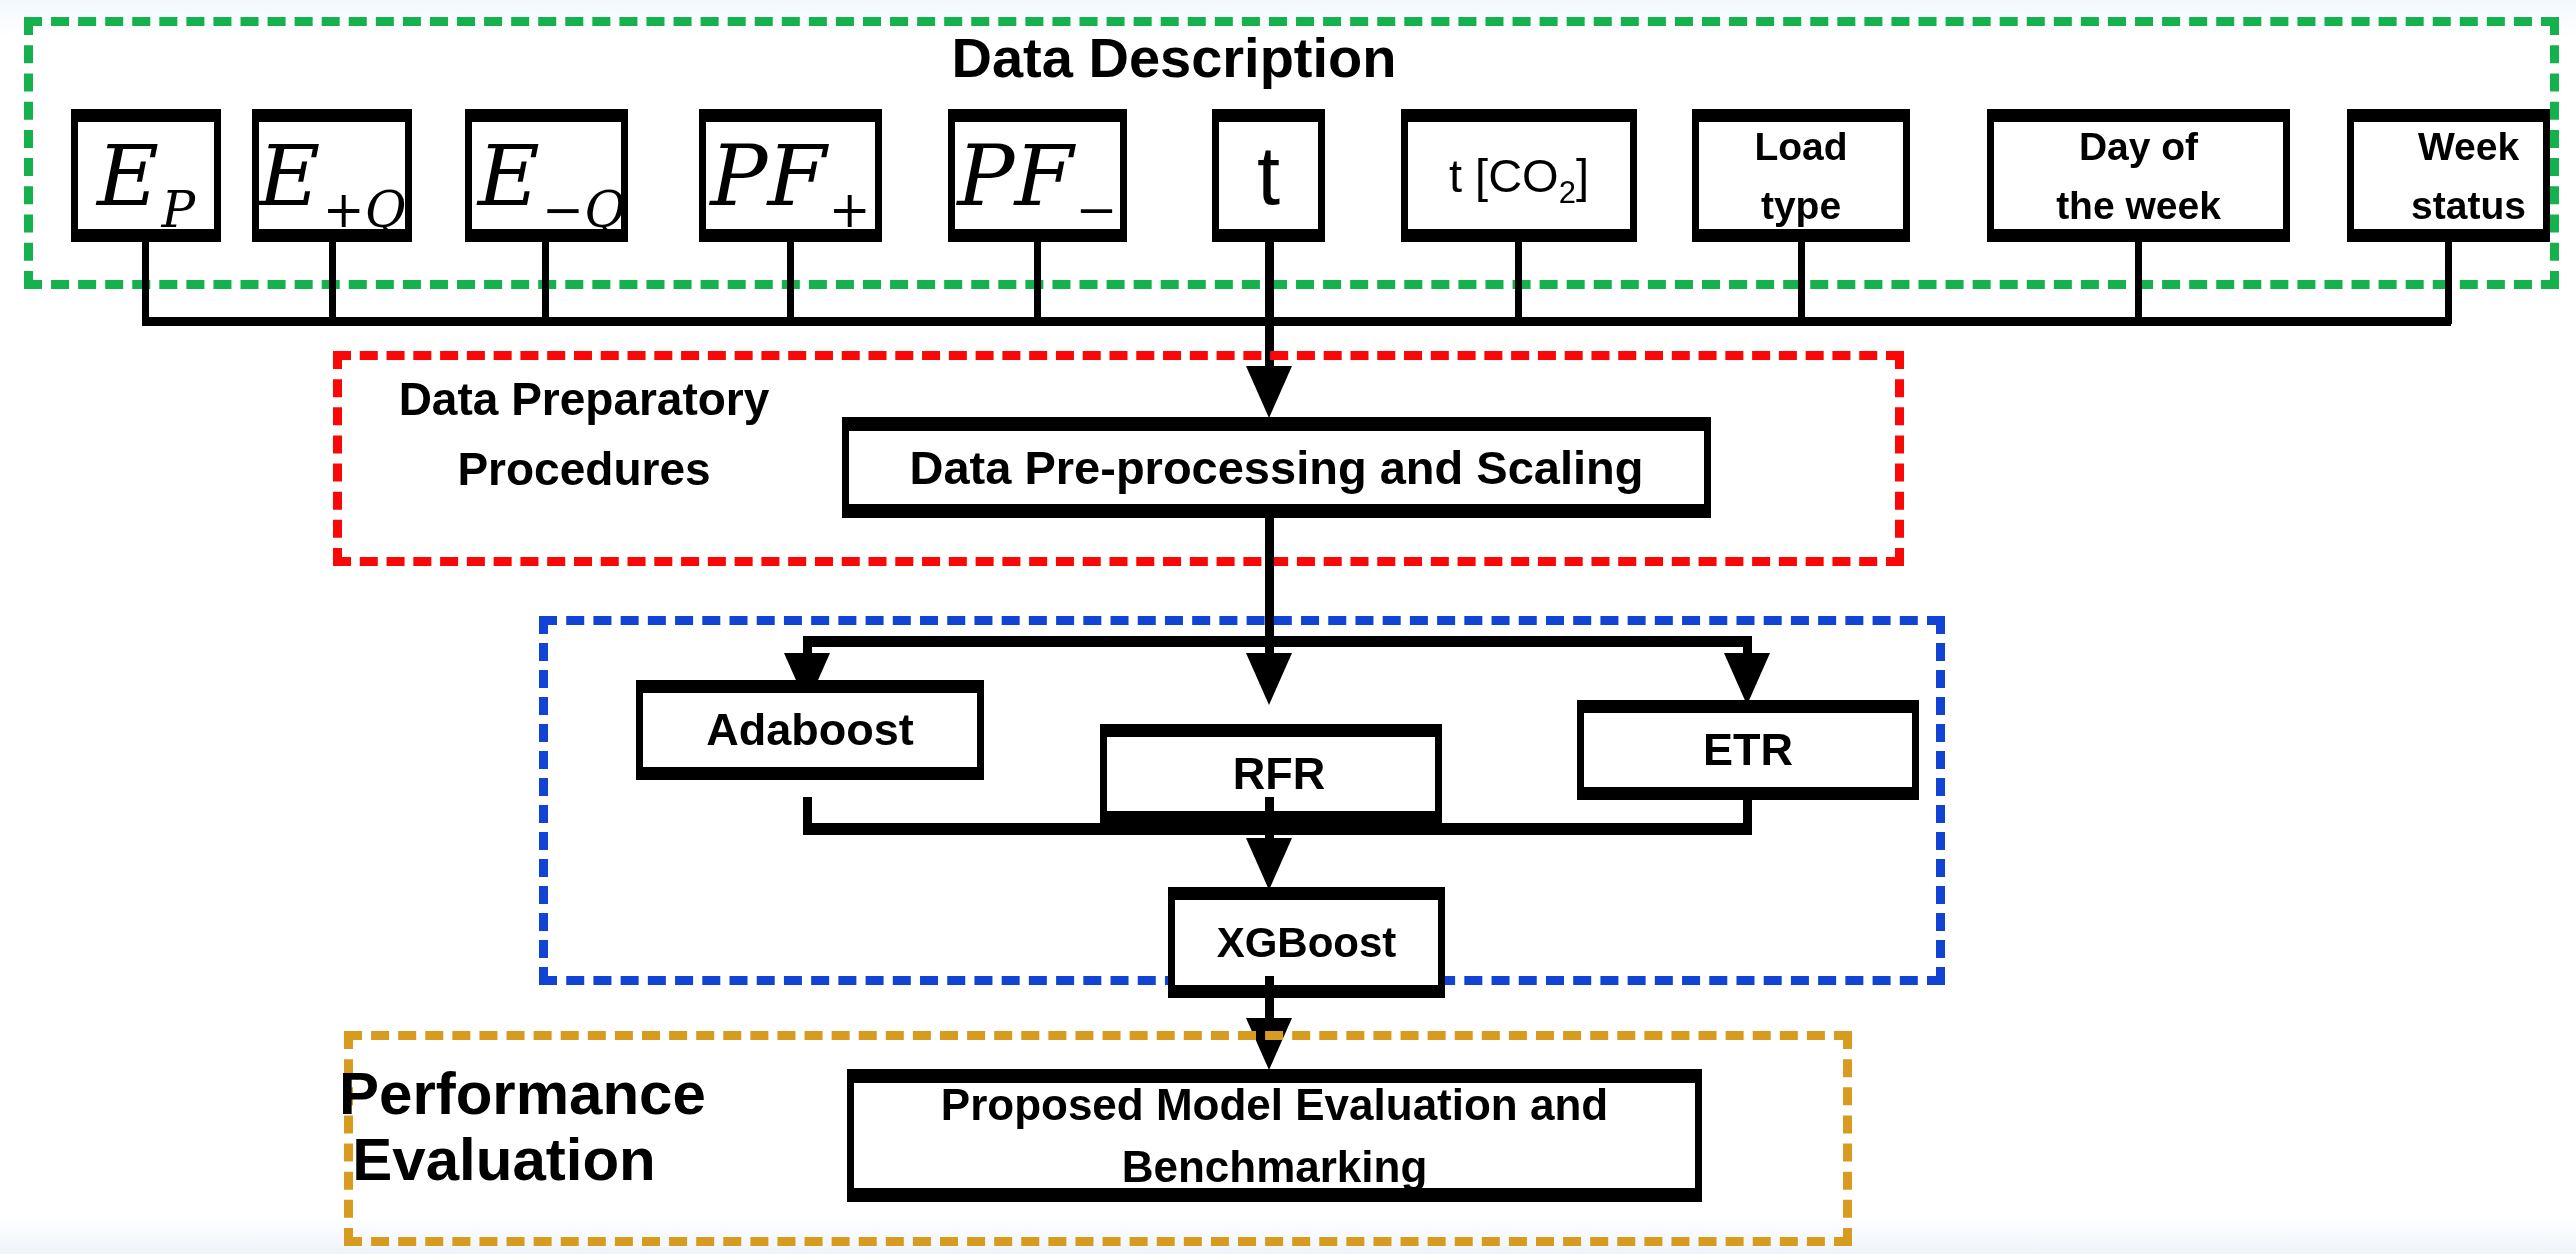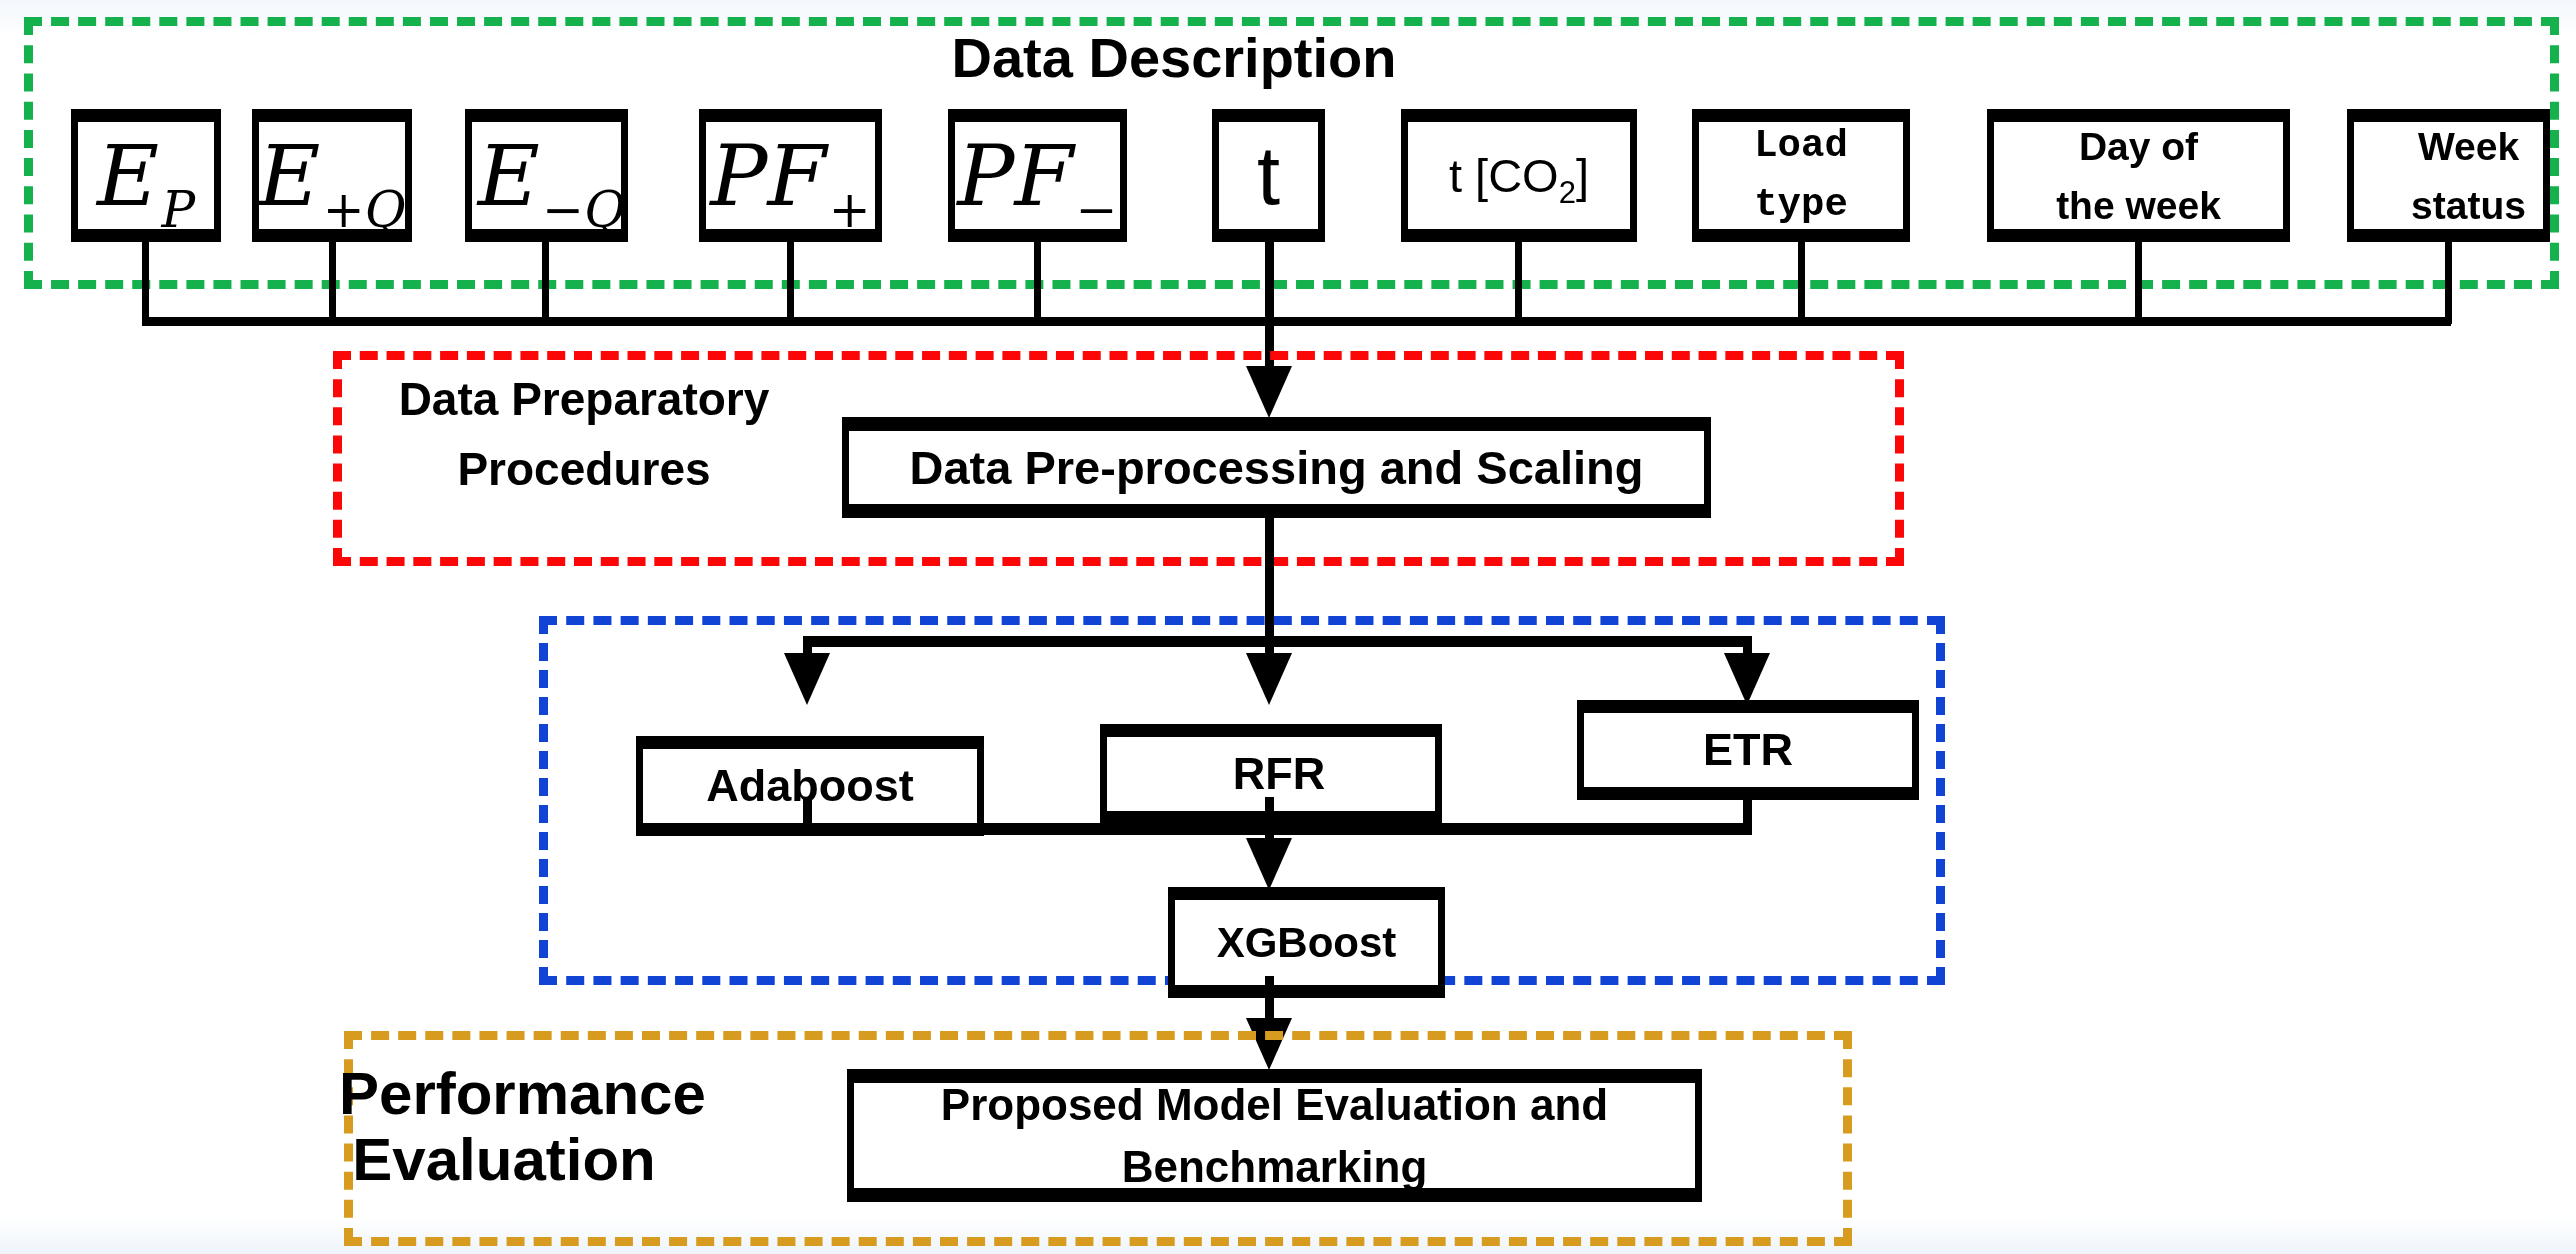--- a/index.html
+++ b/index.html
@@ -53,21 +53,21 @@
   </div>
   <div class="fbox" style="left:948px;width:179px;">
     <span class="math"><span>PF</span><span class="sub">−</span></span>
   </div>
   <div class="fbox" style="left:1212px;width:113px;">
     <span class="plain">t</span>
   </div>
   <div class="fbox" style="left:1401px;width:236px;">
     <span class="plain-sm"><span>t [CO</span><span class="sub">2</span><span>]</span></span>
   </div>
-  <div class="fbox" style="left:1692px;width:218px;font-family:Liberation Mono, monospace;">
+  <div class="fbox" style="left:1692px;width:218px;">
     <div class="twoline">
         <div>Load</div>
         <div>type</div>
       </div>
   </div>
   <div class="fbox" style="left:1987px;width:303px;">
     <div class="twoline">
         <div>Day of</div>
         <div>the week</div>
       </div>
@@ -109,21 +109,21 @@
   <div class="sec blue" style="left:539px;top:616px;width:1406px;height:369px;"></div>
 
   <div class="hline" style="left:803px;top:636px;width:949px;height:10.6px;"></div>
   <div class="vline main" style="left:803px;top:643px;height:23.6px;"></div>
   <div class="vline main" style="left:1265px;top:643px;height:23.6px;"></div>
   <div class="vline main" style="left:1743px;top:643px;height:23.6px;"></div>
   <div class="arrow" style="left:784px;top:653px;"></div>
   <div class="arrow" style="left:1246px;top:653px;"></div>
   <div class="arrow" style="left:1724px;top:653px;"></div>
 
-  <div class="flowbox" style="left:636px;top:736px;width:348px;height:100px;font-size:45px;border-width:13px 7px;">
+  <div class="flowbox" style="left:636px;top:680px;width:348px;height:100px;font-size:45px;border-width:13px 7px;">
       <div>Adaboost</div>
     </div>
   <div class="flowbox" style="left:1100px;top:724px;width:342px;height:100px;font-size:45px;border-width:13px 7px;padding-left:16px;">
       <div>RFR</div>
     </div>
   <div class="flowbox" style="left:1577px;top:700px;width:342px;height:100px;font-size:45px;border-width:13px 7px;">
       <div>ETR</div>
     </div>
 
   <div class="vline main" style="left:803px;top:797px;height:35px;"></div>

